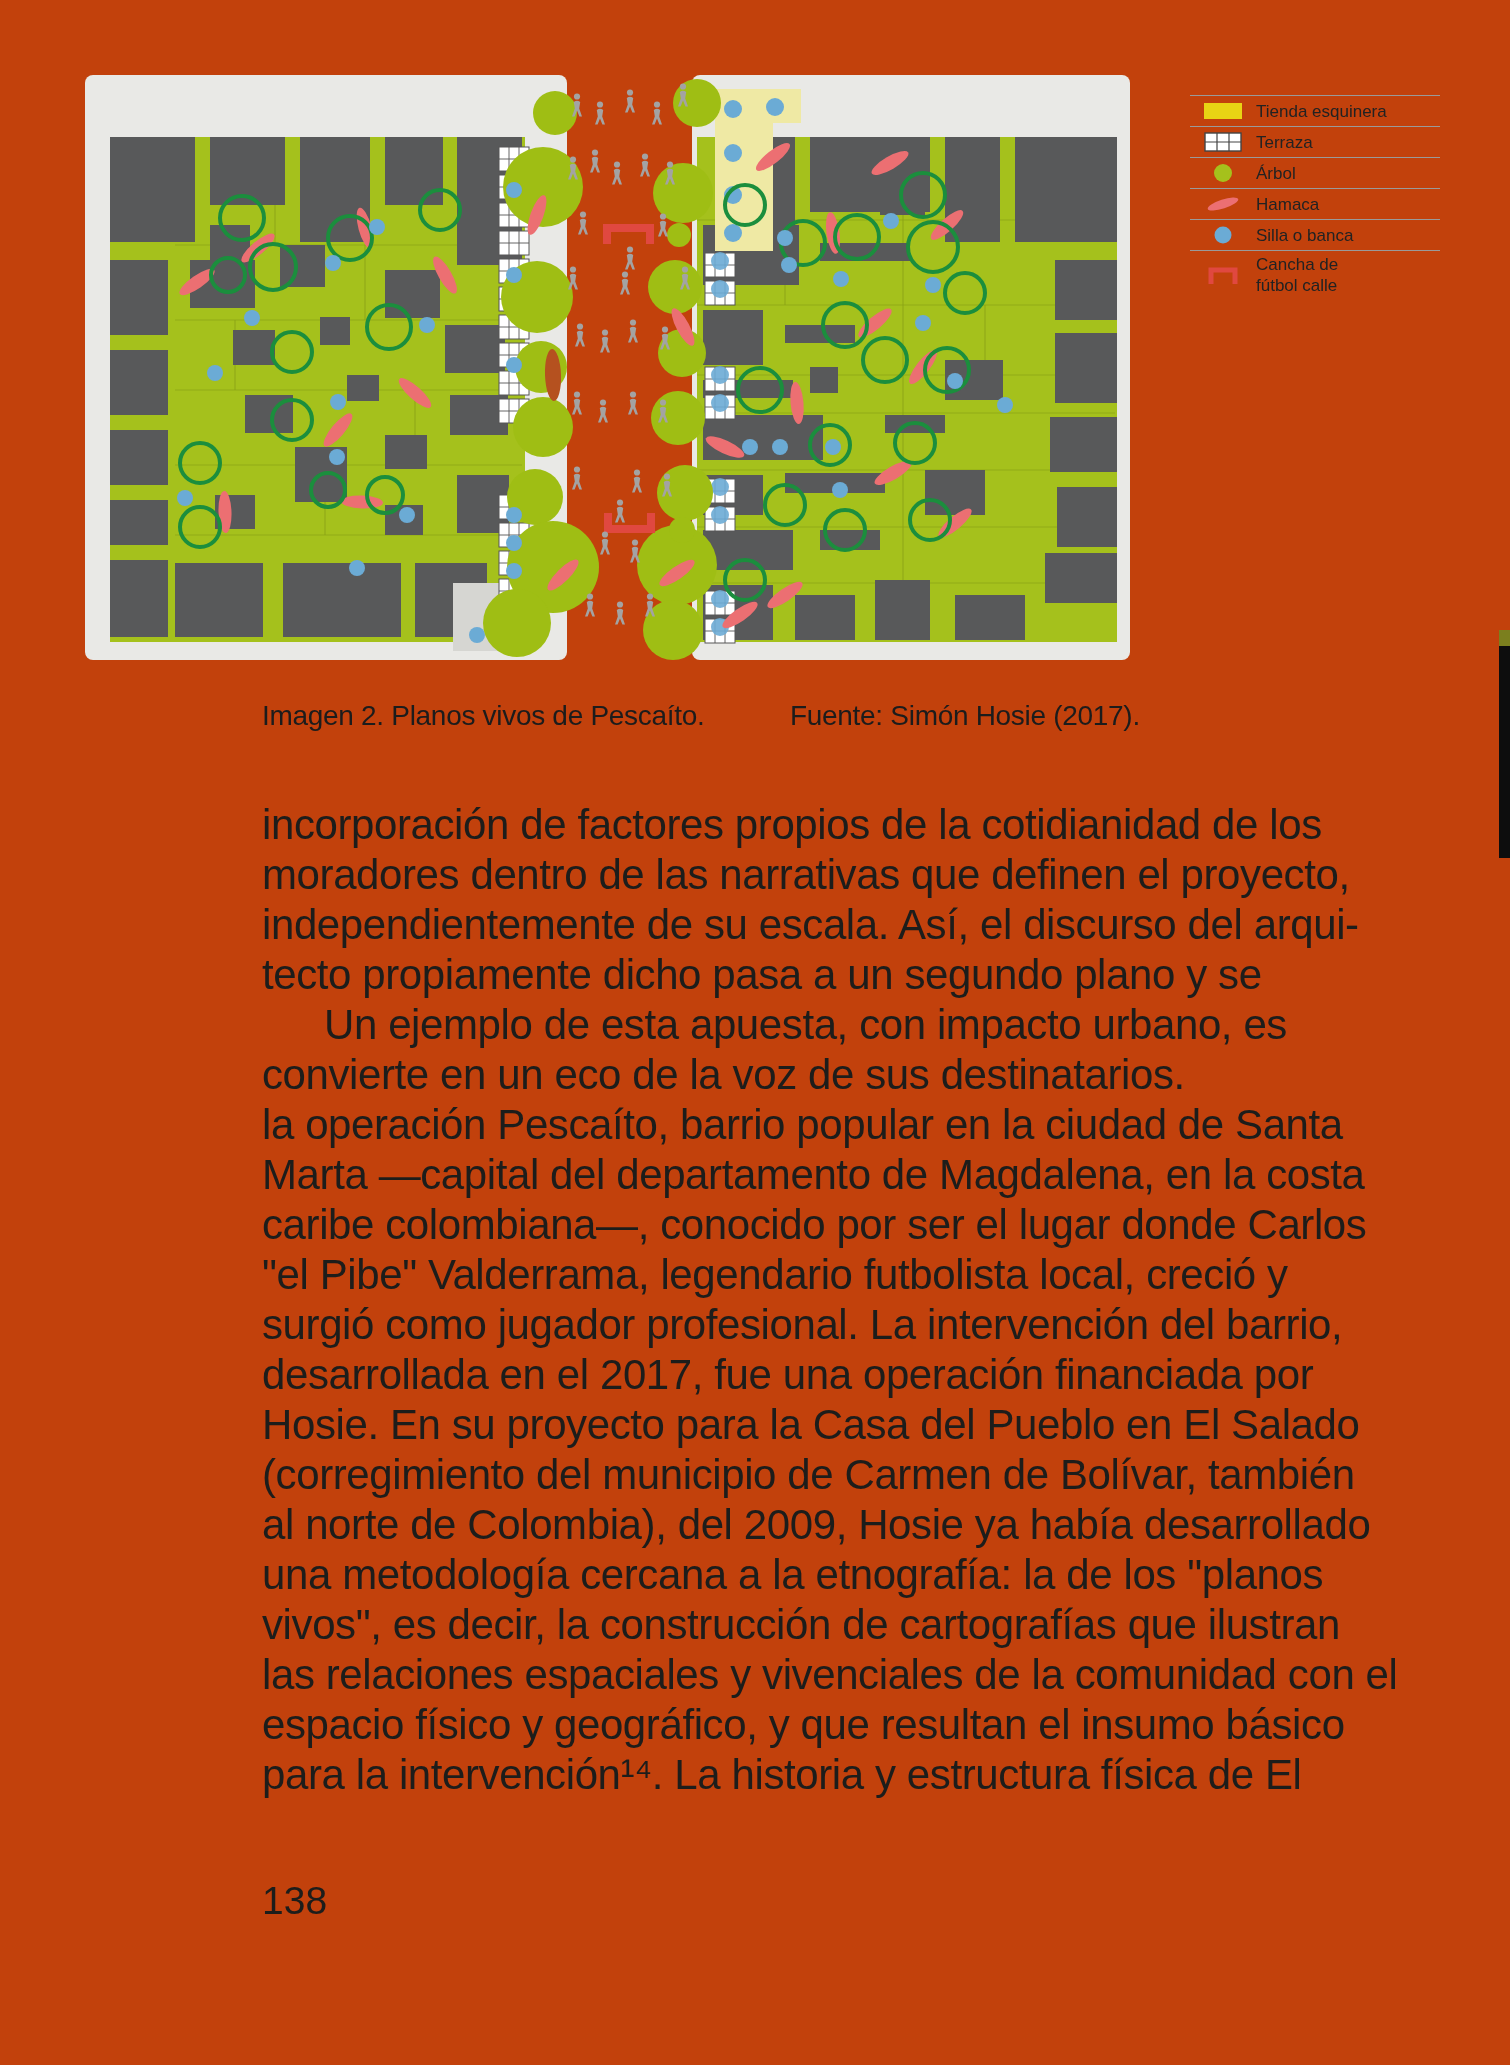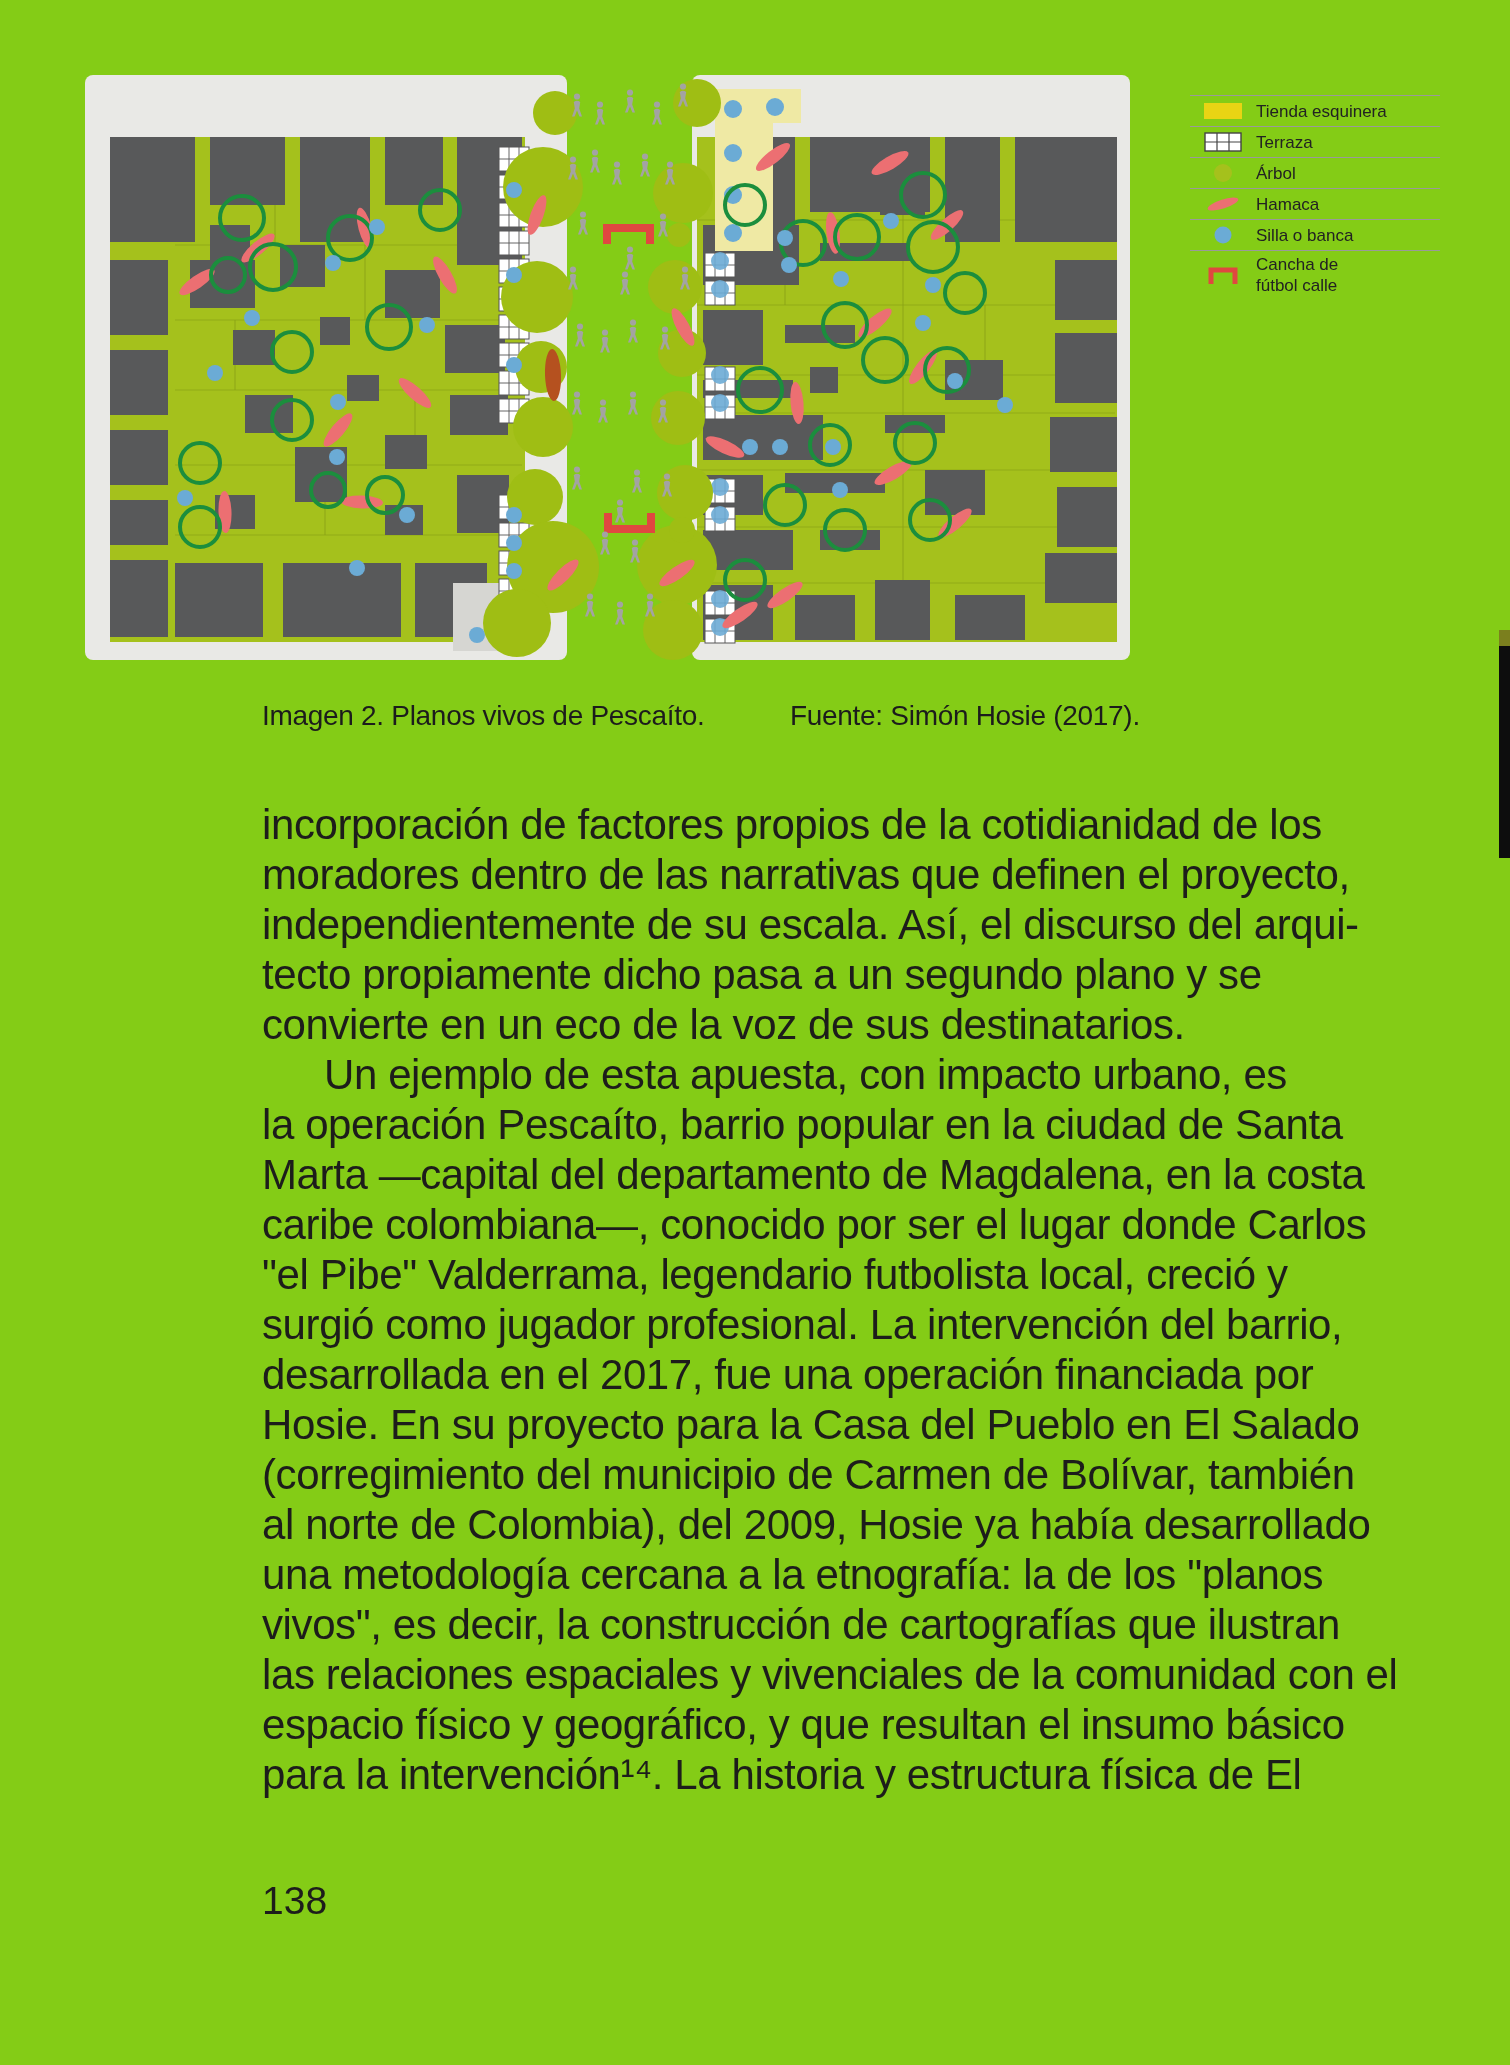--- a/index.html
+++ b/index.html
@@ -1,16 +1,16 @@
 <!DOCTYPE html>
 <html><head>
 <meta charset="utf-8">
 <style>
   html,body{margin:0;padding:0;background:#ffffff;}
-  .page{position:relative;width:1510px;height:2065px;background:#84cc16;overflow:hidden;
+  .page{position:relative;width:1510px;height:2065px;background:#c2410c;overflow:hidden;
         font-family:"Liberation Sans",sans-serif;}
   
   .map-wrap{position:absolute;left:85px;top:75px;width:1045px;height:585px;}
   .map-wrap svg{display:block;}
   
   .legend{position:absolute;left:1190px;top:95px;width:250px;}
   .legend-row{display:flex;align-items:center;border-top:1px solid #9a9a9a;padding:3px 0;}
   .legend-row.last{align-items:center;}
   .legend-icon{width:66px;display:flex;justify-content:center;flex:0 0 66px;}
   .legend-label{font-size:17px;color:#222;line-height:21px;}
@@ -526,22 +526,22 @@
   <div class="caption">
     <span class="c1">Imagen 2. Planos vivos de Pescaíto.</span>
     <span class="c2">Fuente: Simón Hosie (2017).</span>
   </div>
 
   <div class="body-text" id="body-text">
       <div class="body-line">incorporación de factores propios de la cotidianidad de los</div>
       <div class="body-line">moradores dentro de las narrativas que definen el proyecto,</div>
       <div class="body-line">independientemente de su escala. Así, el discurso del arqui-</div>
       <div class="body-line">tecto propiamente dicho pasa a un segundo plano y se</div>
+      <div class="body-line indented">Un ejemplo de esta apuesta, con impacto urbano, es</div>
       <div class="body-line">convierte en un eco de la voz de sus destinatarios.</div>
-      <div class="body-line indented">Un ejemplo de esta apuesta, con impacto urbano, es</div>
       <div class="body-line">la operación Pescaíto, barrio popular en la ciudad de Santa</div>
       <div class="body-line">Marta —capital del departamento de Magdalena, en la costa</div>
       <div class="body-line">caribe colombiana—, conocido por ser el lugar donde Carlos</div>
       <div class="body-line">"el Pibe" Valderrama, legendario futbolista local, creció y</div>
       <div class="body-line">surgió como jugador profesional. La intervención del barrio,</div>
       <div class="body-line">desarrollada en el 2017, fue una operación financiada por</div>
       <div class="body-line">Hosie. En su proyecto para la Casa del Pueblo en El Salado</div>
       <div class="body-line">(corregimiento del municipio de Carmen de Bolívar, también</div>
       <div class="body-line">al norte de Colombia), del 2009, Hosie ya había desarrollado</div>
       <div class="body-line">una metodología cercana a la etnografía: la de los "planos</div>

